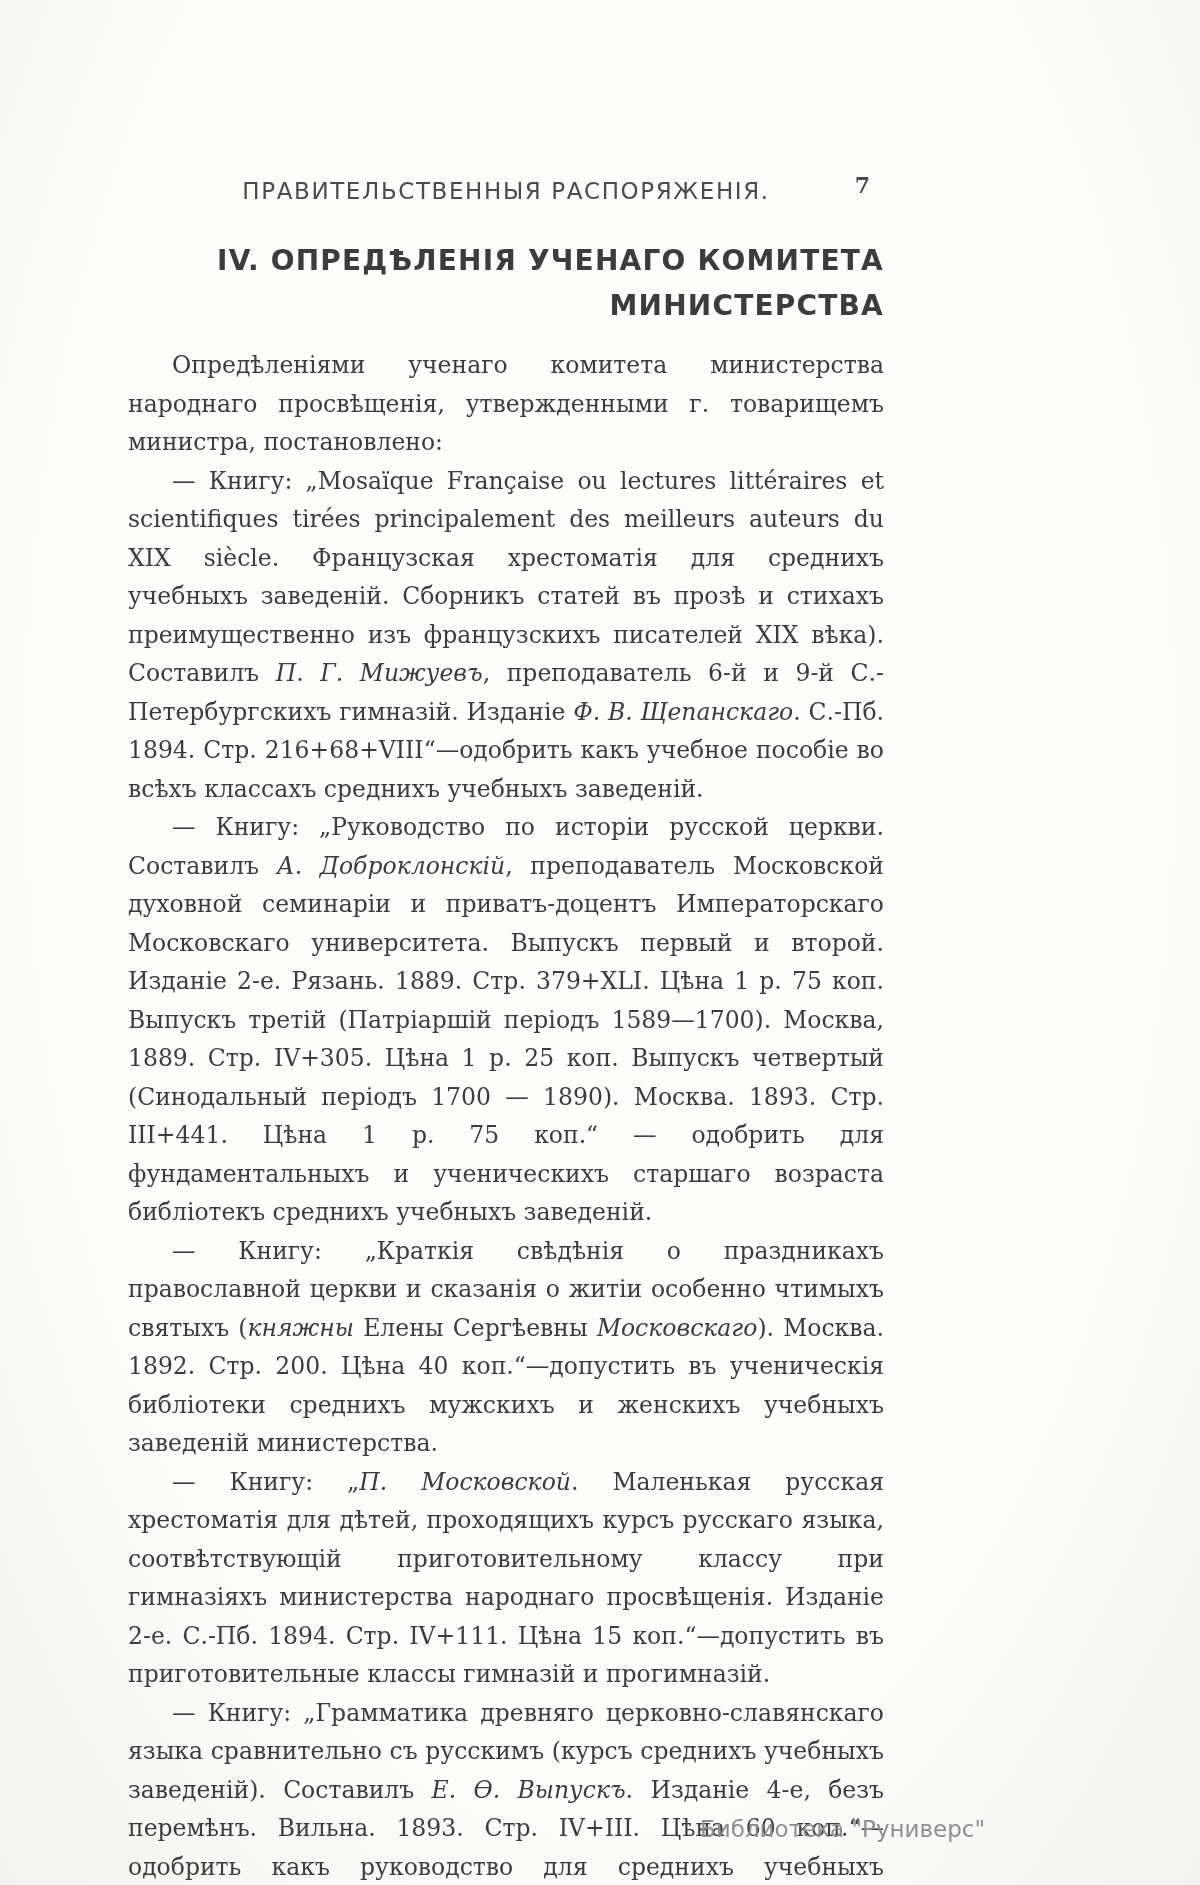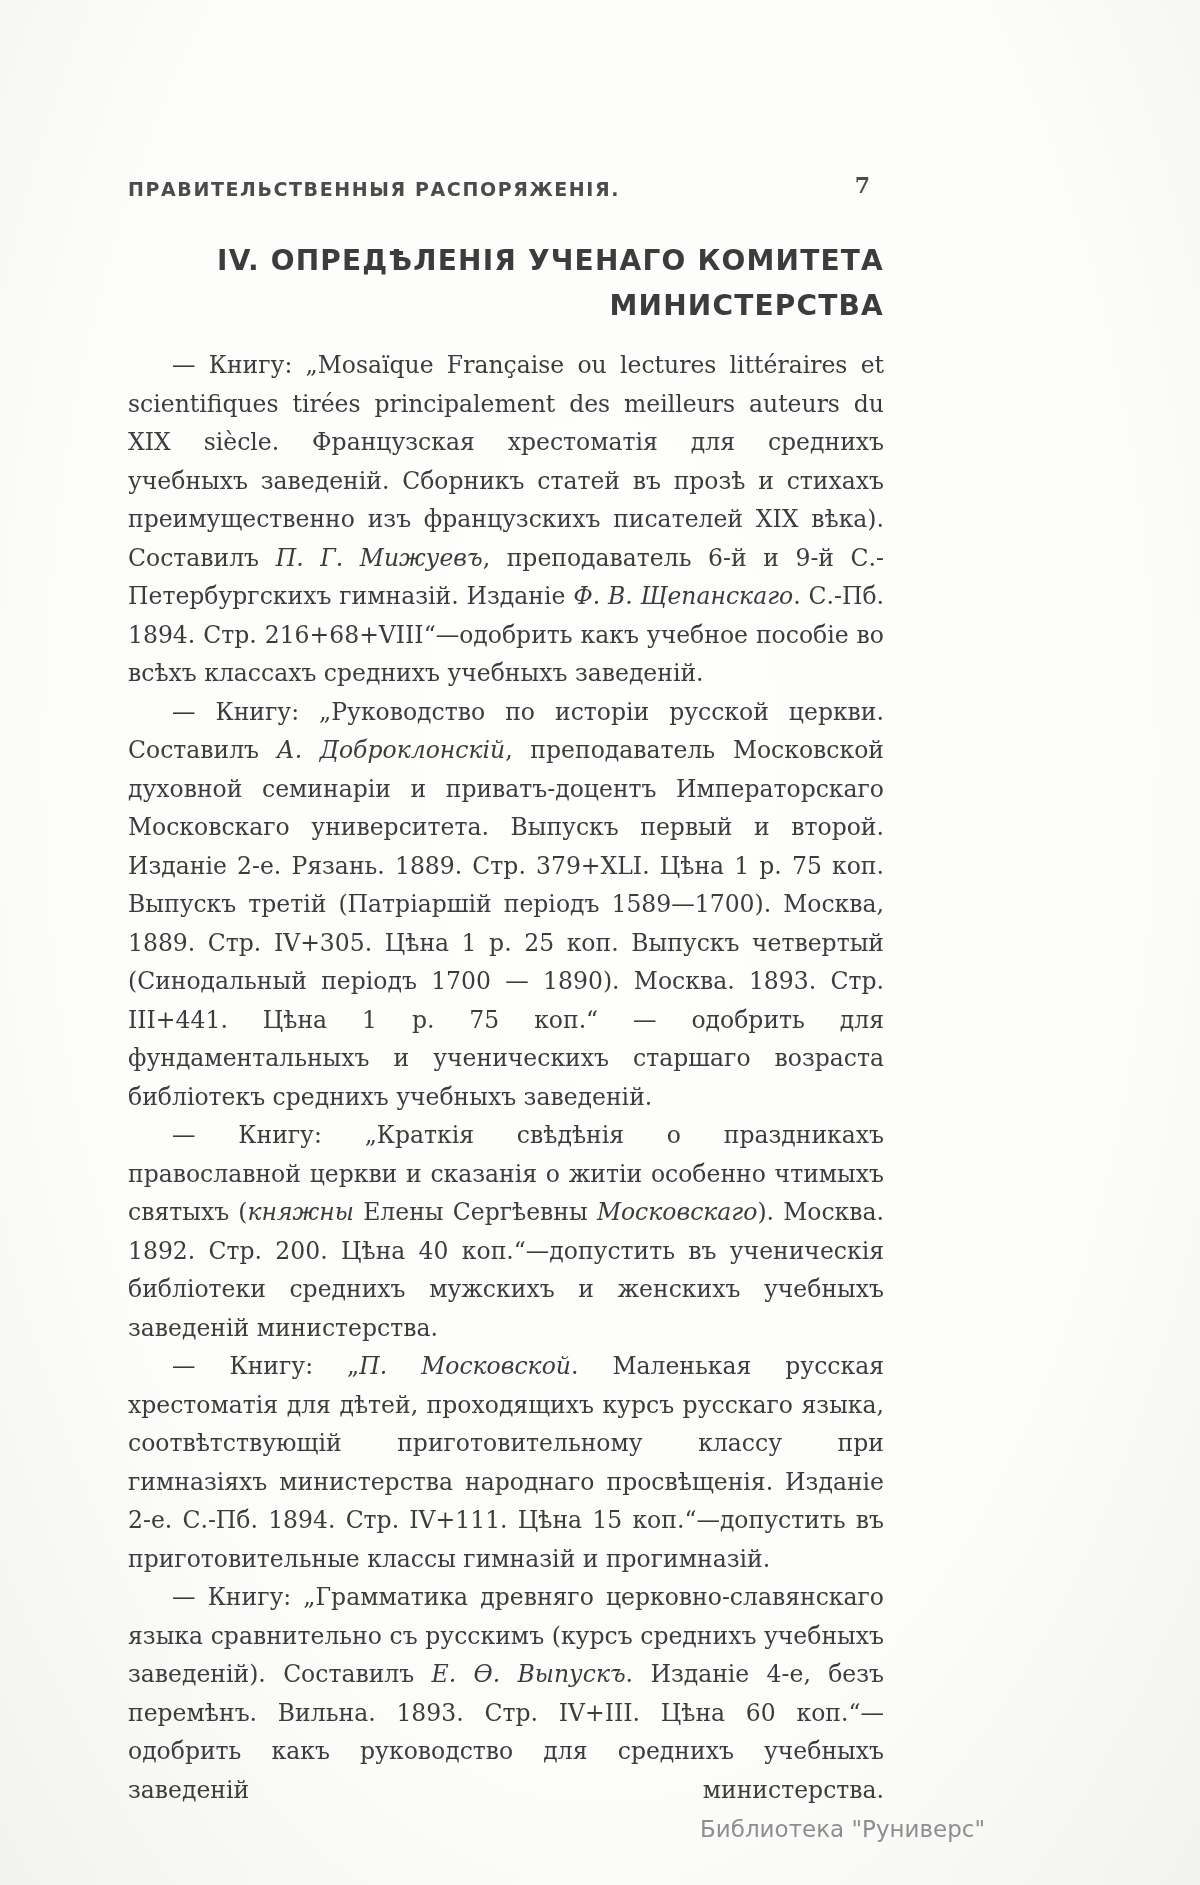--- a/index.html
+++ b/index.html
@@ -19,24 +19,24 @@
   }
   .running-head {
     position: absolute;
     top: 178px;
     left: 128px;
     width: 756px;
     height: 30px;
   }
   .running-head .head-title {
     display: block;
-    text-align: left;
+    text-align: center;
     font-family: "DejaVu Sans", "Liberation Sans", sans-serif;
-    font-weight: bold;
-    font-size: 19px;
+    font-weight: normal;
+    font-size: 23px;
     letter-spacing: 1.6px;
     color: #4b4b4b;
   }
   .running-head .page-num {
     position: absolute;
     right: 14px;
     top: -6px;
     font-family: "DejaVu Serif", serif;
     font-weight: bold;
     font-size: 22px;
@@ -94,20 +94,21 @@
   <div class="running-head">
     <span class="head-title">ПРАВИТЕЛЬСТВЕННЫЯ РАСПОРЯЖЕНІЯ.</span>
     <span class="page-num">7</span>
   </div>
 
   <h1 class="section-title">
     <span>IV. ОПРЕДѢЛЕНІЯ УЧЕНАГО КОМИТЕТА МИНИСТЕРСТВА</span><br>
   </h1>
 
   <div class="body-text">
+      <p><span>Опредѣленіями ученаго комитета министерства народнаго просвѣщенія, утвержденными г. товарищемъ министра, постановлено:</span></p>
       <p><span>— Книгу: „Mosaïque Française ou lectures littéraires et scientifiques tirées principalement des meilleurs auteurs du XIX siècle. Французская хрестоматія для среднихъ учебныхъ заведеній. Сборникъ статей въ прозѣ и стихахъ преимущественно изъ французскихъ писателей XIX вѣка). Составилъ </span><span class="it">П. Г. Мижуевъ</span><span>, преподаватель 6-й и 9-й С.-Петербургскихъ гимназій. Изданіе </span><span class="it">Ф. В. Щепанскаго</span><span>. С.-Пб. 1894. Стр. 216+68+VIII“—одобрить какъ учебное пособіе во всѣхъ классахъ среднихъ учебныхъ заведеній.</span></p>
       <p><span>— Книгу: „Руководство по исторіи русской церкви. Составилъ </span><span class="it">А. Доброклонскій</span><span>, преподаватель Московской духовной семинаріи и приватъ-доцентъ Императорскаго Московскаго университета. Выпускъ первый и второй. Изданіе 2-е. Рязань. 1889. Стр. 379+XLI. Цѣна 1 р. 75 коп. Выпускъ третій (Патріаршій періодъ 1589—1700). Москва, 1889. Стр. IV+305. Цѣна 1 р. 25 коп. Выпускъ четвертый (Синодальный періодъ 1700 — 1890). Москва. 1893. Стр. III+441. Цѣна 1 р. 75 коп.“ — одобрить для фундаментальныхъ и ученическихъ старшаго возраста библіотекъ среднихъ учебныхъ заведеній.</span></p>
       <p><span>— Книгу: „Краткія свѣдѣнія о праздникахъ православной церкви и сказанія о житіи особенно чтимыхъ святыхъ (</span><span class="it">княжны</span><span> Елены Сергѣевны </span><span class="it">Московскаго</span><span>). Москва. 1892. Стр. 200. Цѣна 40 коп.“—допустить въ ученическія библіотеки среднихъ мужскихъ и женскихъ учебныхъ заведеній министерства.</span></p>
       <p><span>— Книгу: „</span><span class="it">П. Московской</span><span>. Маленькая русская хрестоматія для дѣтей, проходящихъ курсъ русскаго языка, соотвѣтствующій приготовительному классу при гимназіяхъ министерства народнаго просвѣщенія. Изданіе 2-е. С.-Пб. 1894. Стр. IV+111. Цѣна 15 коп.“—допустить въ приготовительные классы гимназій и прогимназій.</span></p>
       <p><span>— Книгу: „Грамматика древняго церковно-славянскаго языка сравнительно съ русскимъ (курсъ среднихъ учебныхъ заведеній). Составилъ </span><span class="it">Е. Ѳ. Выпускъ</span><span>. Изданіе 4-е, безъ перемѣнъ. Вильна. 1893. Стр. IV+III. Цѣна 60 коп.“—одобрить какъ руководство для среднихъ учебныхъ заведеній министерства.</span></p>
     </div>
 
   <div class="watermark">Библиотека "Руниверс"</div>
 
 </div>

